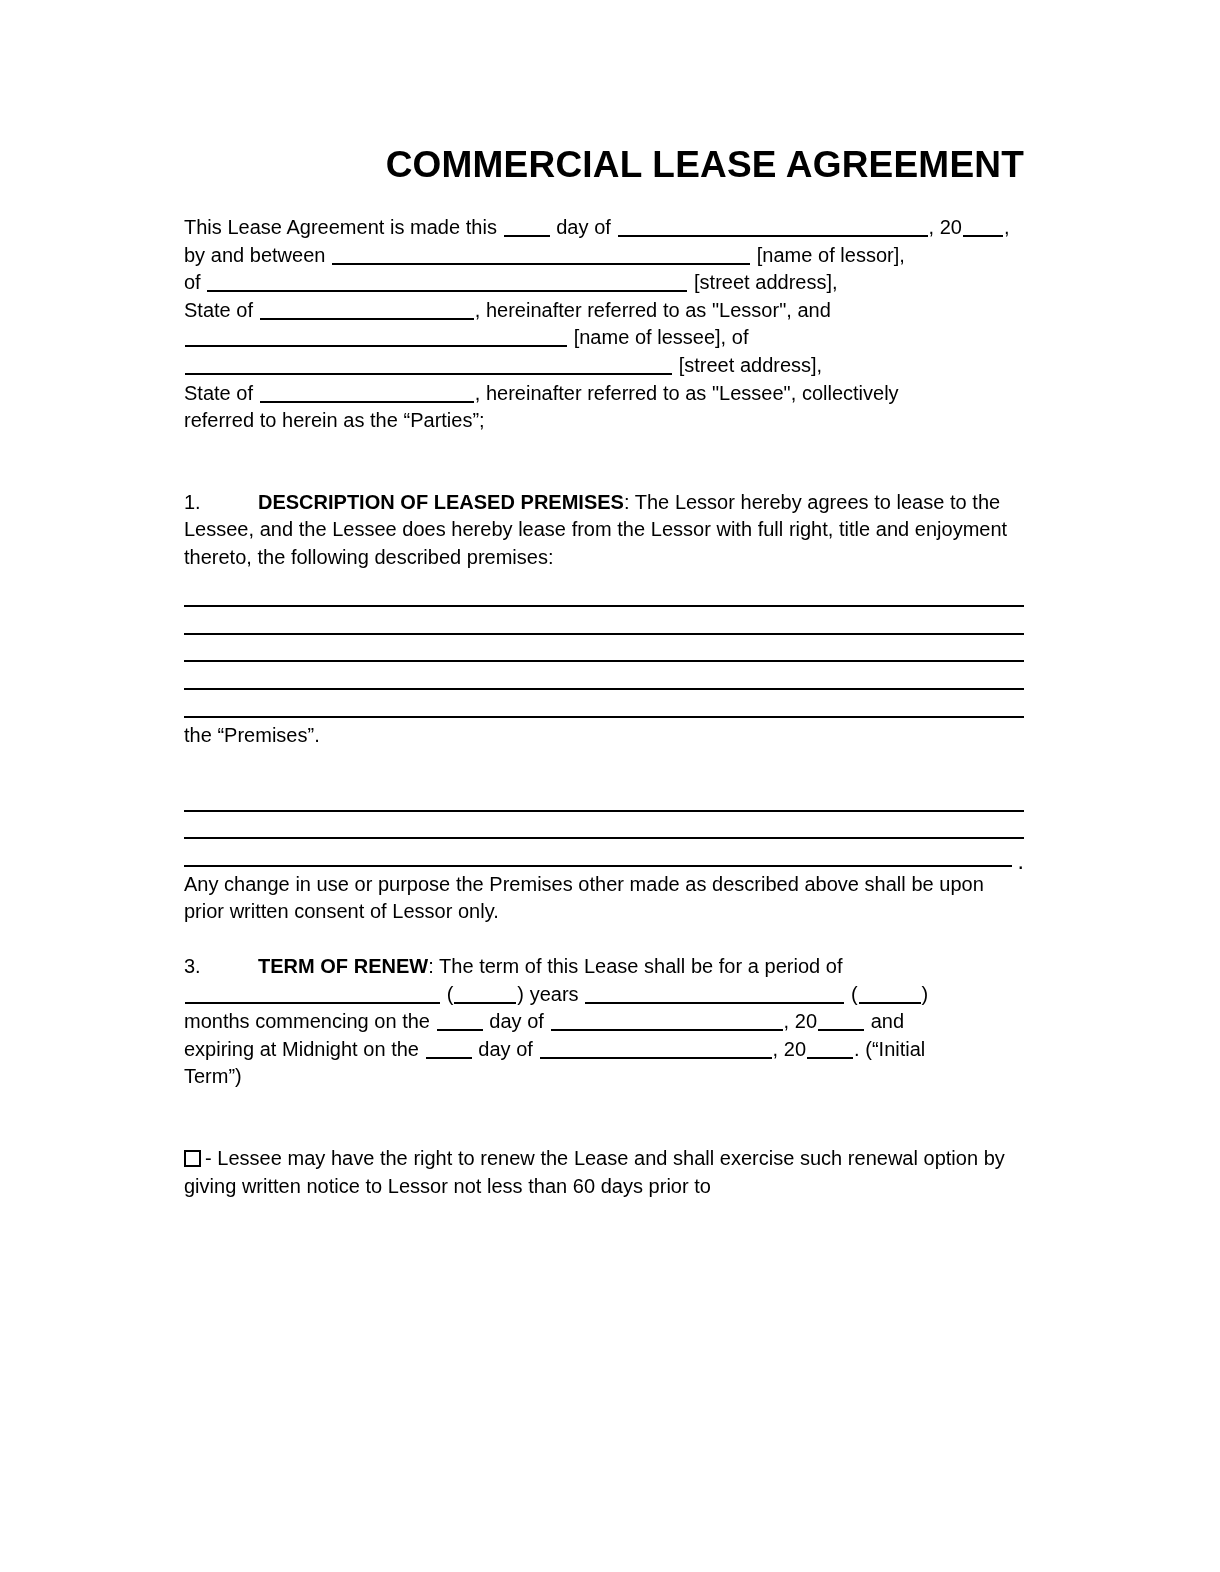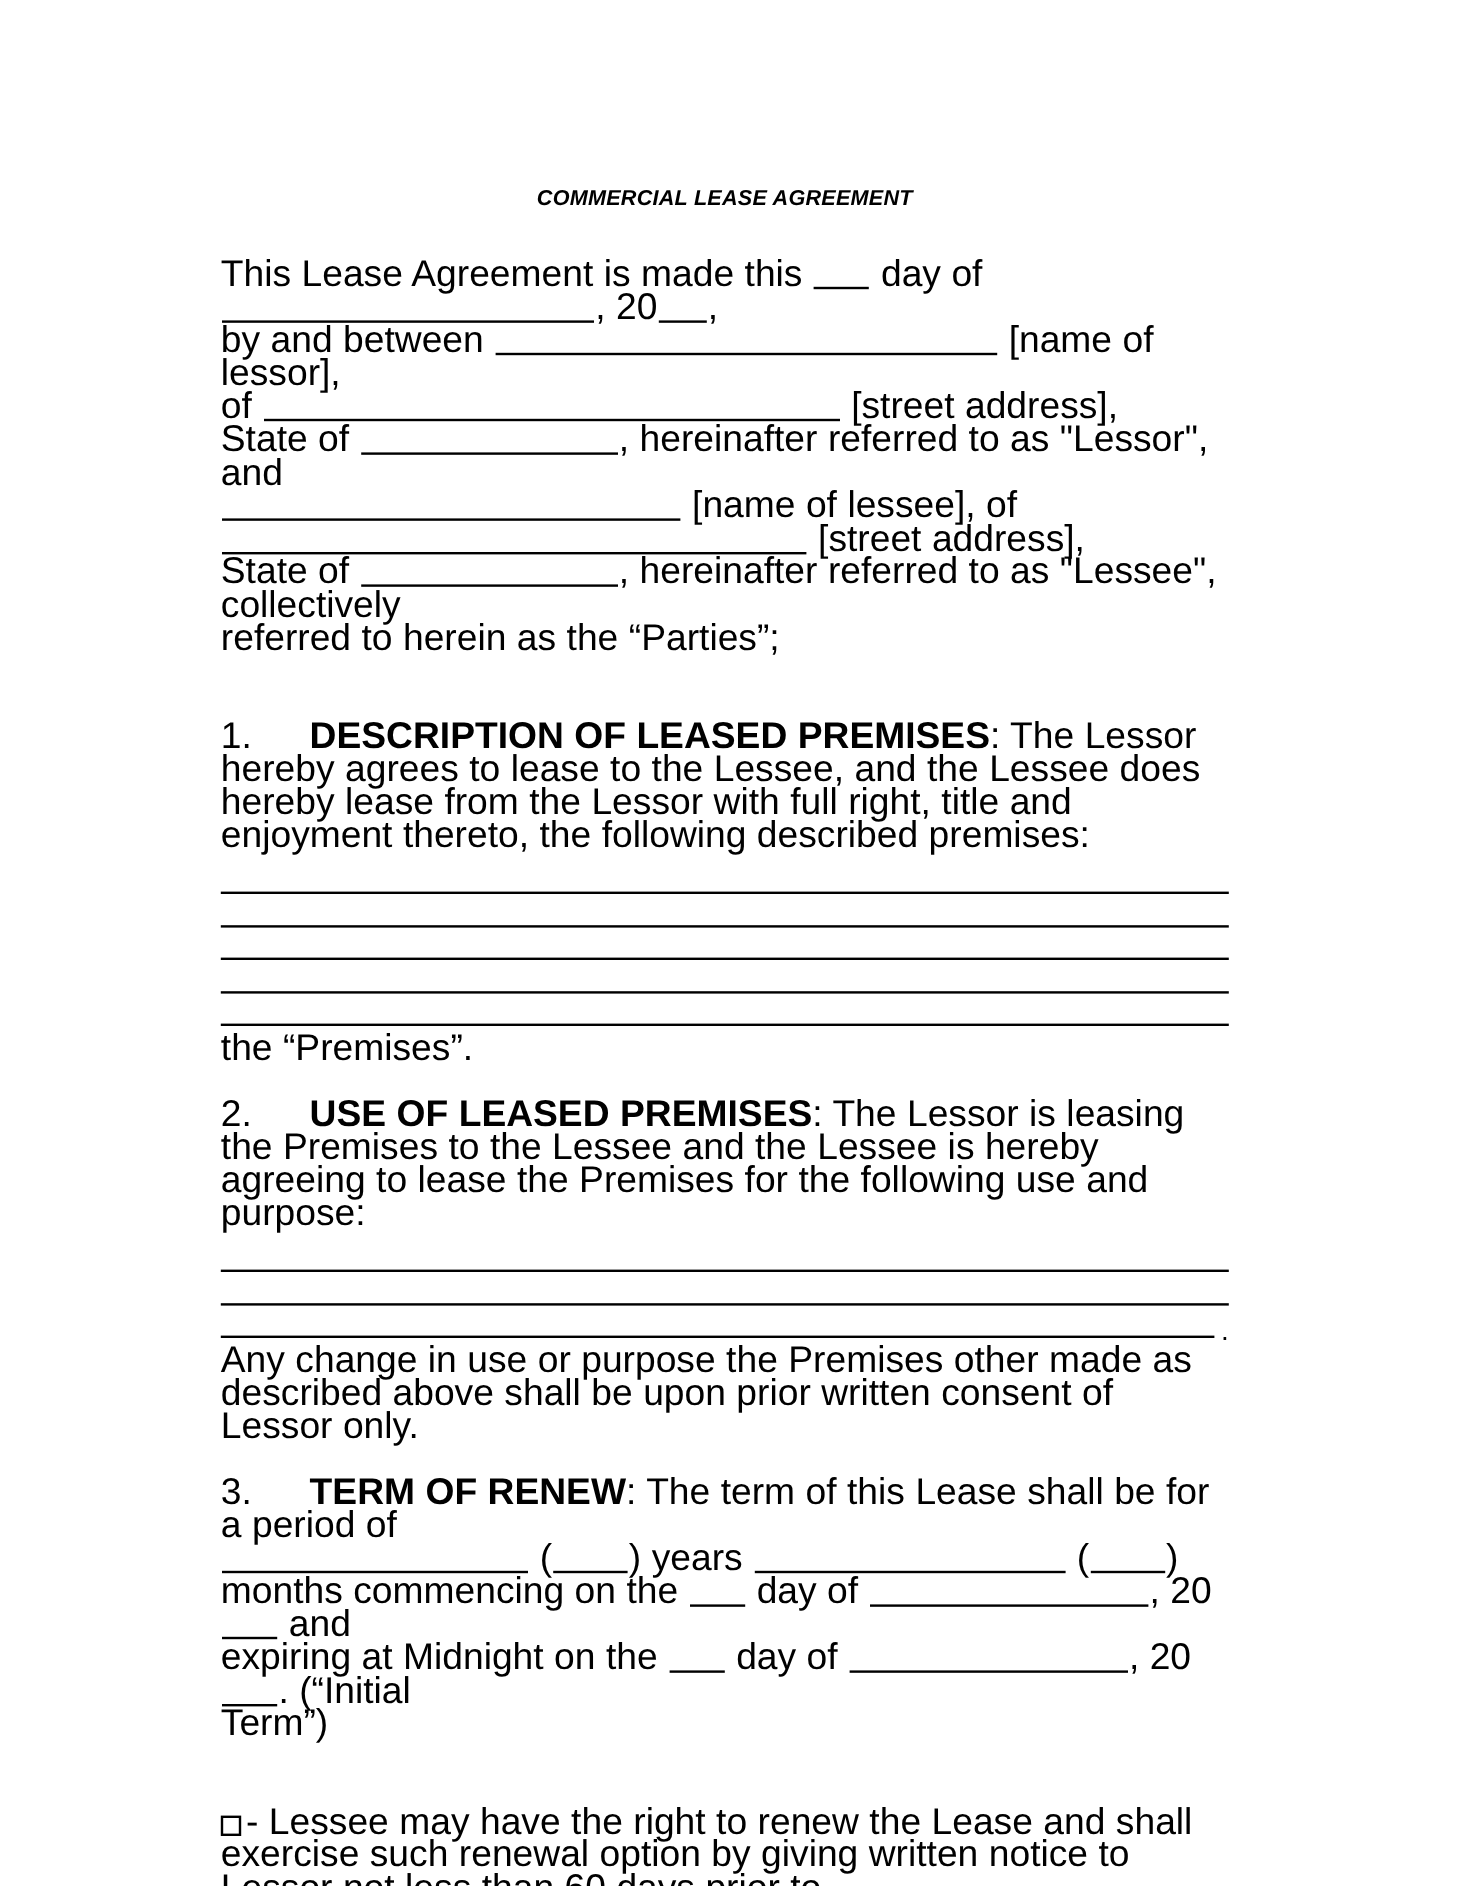--- a/index.html
+++ b/index.html
@@ -24,35 +24,34 @@
     padding: 0;
     overflow: hidden;
   }
   .content {
     position: absolute;
     left: 184px;
     top: 148px;
     width: 840px;
   }
   .doc-title {
-    text-align: center;
-    font-size: 18px;
+    text-align: right;
+    font-size: 37px;
     font-weight: bold;
     letter-spacing: 0.2px;
     line-height: 34px;
     margin: 0 0 0 0;
     padding-bottom: 2px;
-    font-style: italic;
   }
   .gap-md { height: 27px; }
   .gap-lg { height: 30px; }
   .gap-xs { height: 12px; }
 
   .para {
-    font-size: 31px;
+    font-size: 20px;
     line-height: 27.6px;
     margin: 0;
     text-align: left;
     word-spacing: 0.1px;
   }
   .para .b { font-weight: bold; }
 
   
   .blank {
     display: inline-block;
@@ -174,23 +173,20 @@
         </div>
       <div class="rule-row">
           <span class="rule"></span>
         </div>
     </div>
 
     <div class="para">the “Premises”.</div>
 
     <div class="gap-md"></div>
 
-    <div class="para">
-      <span class="sec-num">2.</span><span class="b">USE OF LEASED PREMISES</span><span>: The Lessor is leasing the Premises to the Lessee and the Lessee is hereby agreeing to lease the Premises for the following use and purpose:</span>
-    </div>
 
     <div class="gap-xs"></div>
 
     <div class="rule-block">
       <div class="rule-row">
           <span class="rule"></span>
         </div>
       <div class="rule-row">
           <span class="rule"></span>
         </div>

